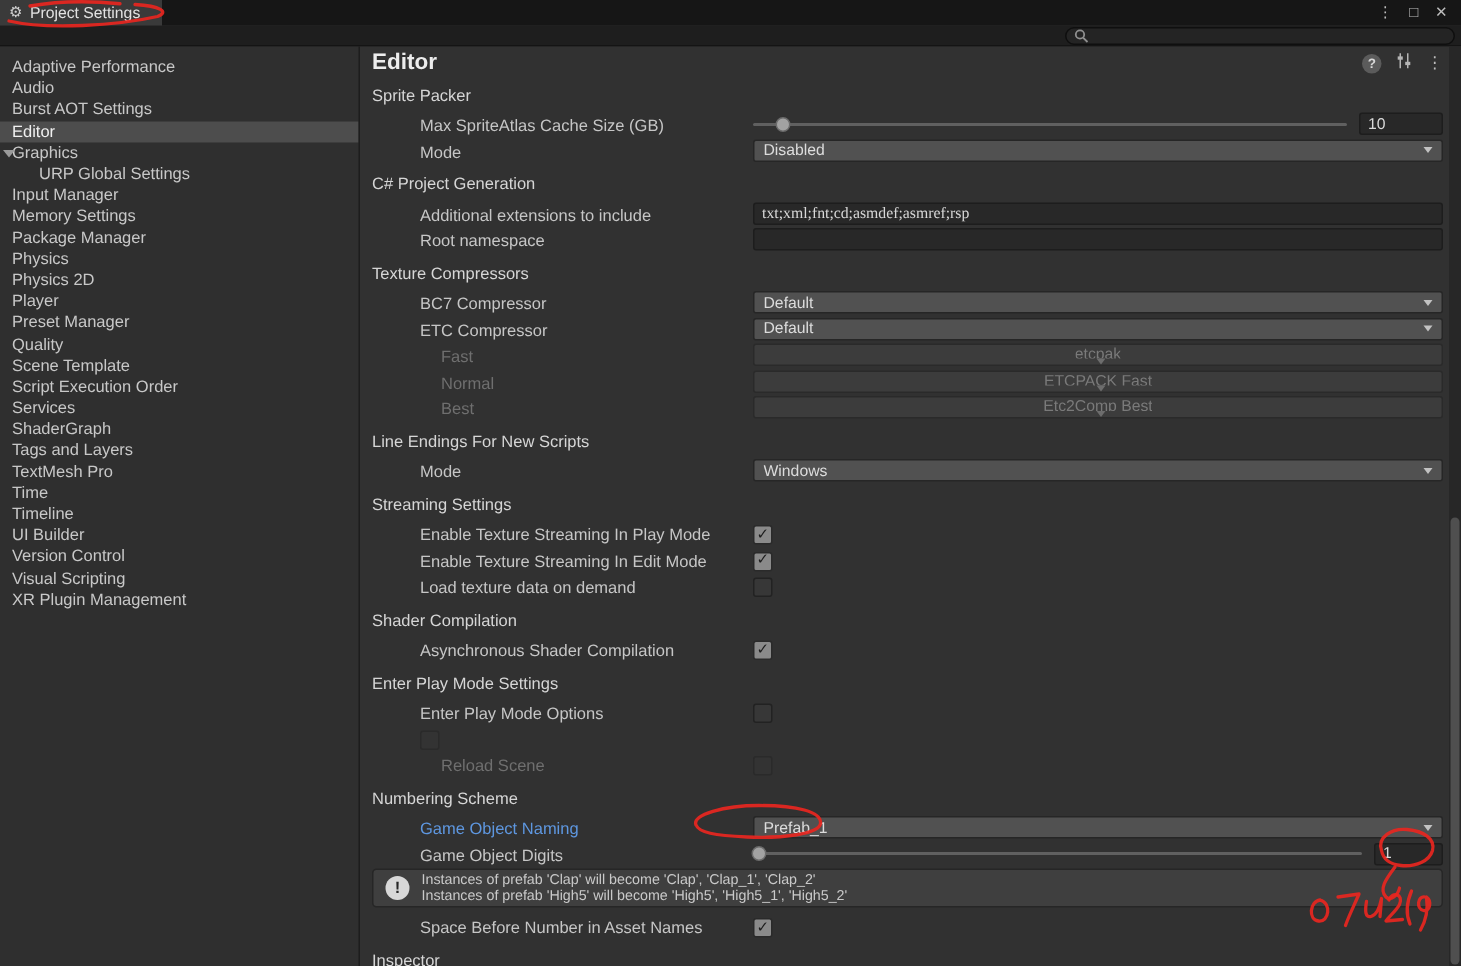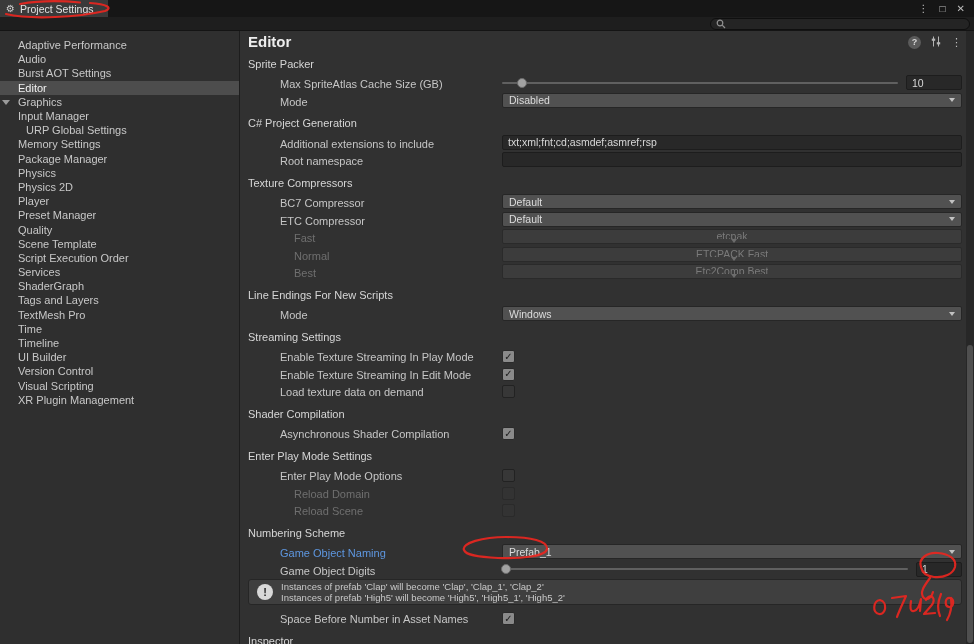--- a/index.html
+++ b/index.html
@@ -20,21 +20,21 @@
   .toolbar { height:14px; background:#1e1e1e; border-bottom:1px solid #141414;
     display:flex; justify-content:flex-end; align-items:center; padding:0 4px; }
   .searchbox { width:260px; height:12px; background:#242424; border:1px solid #0f0f0f;
     border-radius:6px; display:flex; align-items:center; padding:0 5px; gap:4px; }
   .searchbox input { flex:1; background:transparent; border:none; outline:none; color:#cccccc;
     font-size:9.5px; font-family:inherit; }
 
   
   .body { display:flex; height:613px; position:relative; }
   .sidebar { width:240px; background:#2f2f2f; border-right:1px solid #1d1d1d; padding-top:7px; overflow:hidden; }
-  .sb-item { height:14.2px; display:flex; align-items:center; padding-left:18px; font-size:11px;
+  .sb-item { height:14.2px; display:flex; align-items:center; padding-left:8px; font-size:11px;
     color:#c8c8c8; position:relative; white-space:nowrap; }
   .sb-item.child { padding-left:26px; }
   .sb-item.selected { background:#4d4d4d; color:#f0f0f0; }
   .foldout { position:absolute; left:2px; top:5px; width:0; height:0;
     border-left:4px solid transparent; border-right:4px solid transparent; border-top:5px solid #9a9a9a; }
 
   .main { flex:1; background:#313131; padding:2px 12px 0 8px; overflow:hidden; }
   .main-header { display:flex; align-items:center; margin:0 0 3px; }
   .main-header h1 { font-size:15px; line-height:16px; font-weight:bold; color:#ededed; }
   .header-icons { margin-left:auto; display:flex; gap:9px; align-items:center; }
@@ -57,21 +57,21 @@
   .dropdown { flex:1; height:15px; background:#515151; border:1px solid #262626; border-radius:2px;
     display:flex; align-items:center; padding:0 6px; cursor:default; }
   .dd-text { font-size:10.5px; color:#dcdcdc; flex:1; white-space:nowrap; overflow:hidden; }
   .dd-arrow { width:0; height:0; border-left:3.5px solid transparent; border-right:3.5px solid transparent;
     border-top:4px solid #c2c2c2; margin-left:4px; }
   .row.disabled .dropdown { background:#3c3c3c; border-color:#2a2a2a;flex-direction:column; }
   .row.disabled .dd-text { color:#7a7a7a; }
   .row.disabled .dd-arrow { border-top-color:#6d6d6d; }
 
   .textfield { flex:1; height:15px; background:#282828; border:1px solid #1d1d1d; border-radius:2px;
-    color:#d8d8d8; font-size:10.5px; padding:0 5px; outline:none; font-family:Liberation Sans, sans-serif; min-width:0; }
+    color:#d8d8d8; font-size:10.5px; padding:0 5px; outline:none; font-family:Liberation Serif, serif; min-width:0; }
 
   .slider { flex:1; height:15px; position:relative; display:flex; align-items:center; }
   .slider .track { width:100%; height:2px; background:#606060; border-radius:1px; }
   .slider .knob { position:absolute; top:50%; width:10px; height:10px; border-radius:50%;
     background:#a2a2a2; border:1px solid #6b6b6b; transform:translate(-50%,-50%); }
   .knob-cache { left:5%; }
   .knob-digits { left:1%; }
   .value-box { width:56px; margin-left:8px; height:15px; background:#282828; border:1px solid #1d1d1d;
     border-radius:2px; color:#d8d8d8; font-size:10.5px; padding:0 5px; outline:none;
     font-family:inherit; flex-shrink:0; }
@@ -135,25 +135,25 @@
       <div class="sb-item">
           <span>Burst AOT Settings</span>
         </div>
       <div class="sb-item selected">
           <span>Editor</span>
         </div>
       <div class="sb-item">
           <span class="foldout"></span>
           <span>Graphics</span>
         </div>
-      <div class="sb-item">
-          <span>Input Manager</span>
-        </div>
       <div class="sb-item child">
           <span>URP Global Settings</span>
+        </div>
+      <div class="sb-item">
+          <span>Input Manager</span>
         </div>
       <div class="sb-item">
           <span>Memory Settings</span>
         </div>
       <div class="sb-item">
           <span>Package Manager</span>
         </div>
       <div class="sb-item">
           <span>Physics</span>
         </div>
@@ -359,21 +359,20 @@
 
       <div class="section">
         <div class="sec-heading">Enter Play Mode Settings</div>
         <div class="row">
           <div class="label">Enter Play Mode Options</div>
           <div class="control">
               <span class="checkbox"></span>
             </div>
         </div>
         <div class="row disabled">
-          <div class="label sub">Reload Domain</div>
           <div class="control">
               <span class="checkbox"></span>
             </div>
         </div>
         <div class="row disabled">
           <div class="label sub">Reload Scene</div>
           <div class="control">
               <span class="checkbox"></span>
             </div>
         </div>

